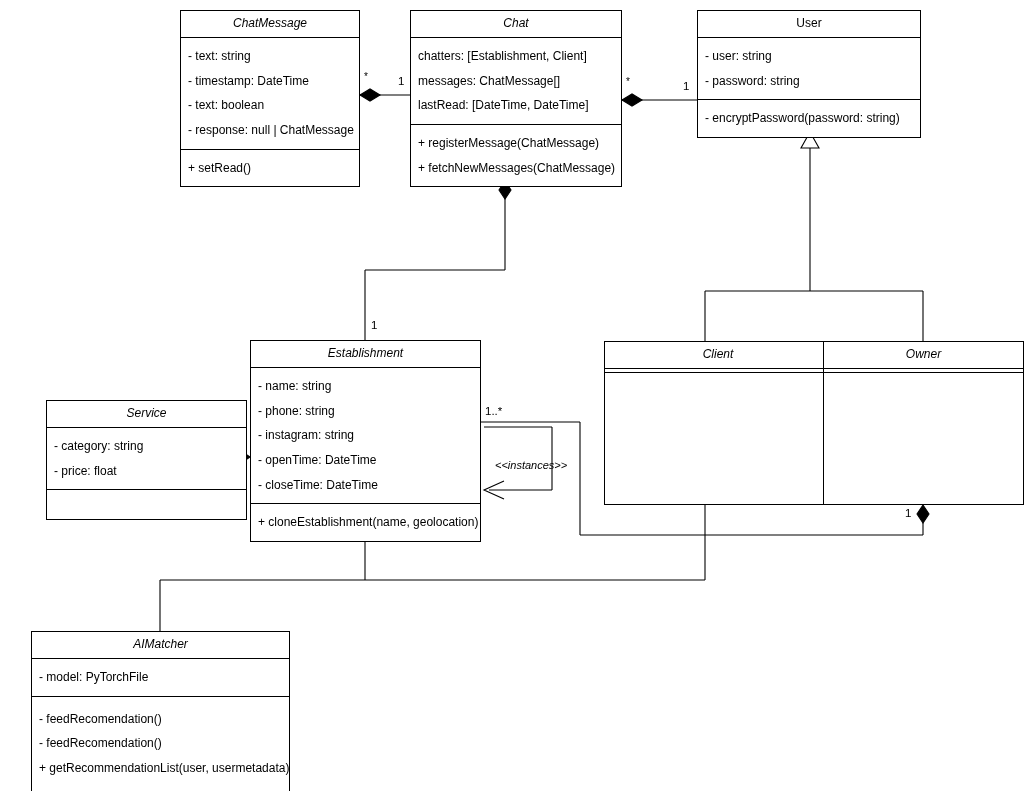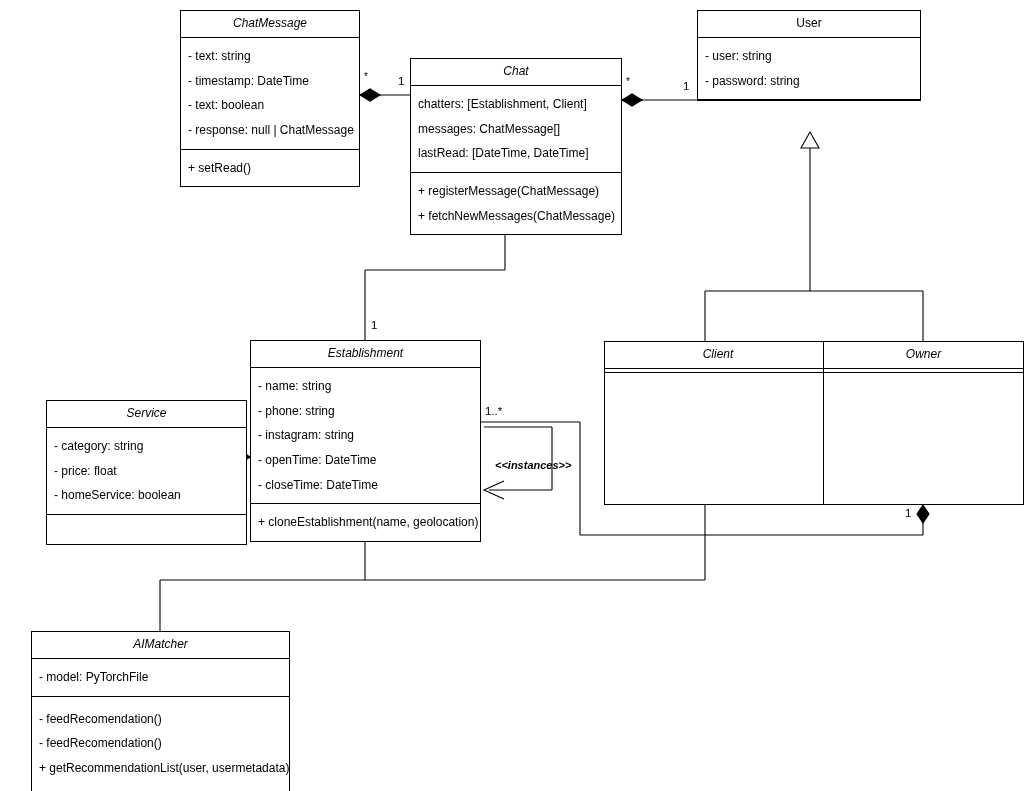--- a/index.html
+++ b/index.html
@@ -134,55 +134,58 @@
   <div class="edge-label star" style="left:364px; top:72px;">*</div>
   <div class="edge-label mult" style="left:398px; top:76px;">1</div>
 
   <div class="edge-label star" style="left:626px; top:77px;">*</div>
   <div class="edge-label mult" style="left:683px; top:81px;">1</div>
 
   <div class="edge-label mult" style="left:371px; top:320px;">1</div>
 
   <div class="edge-label mult" style="left:485px; top:406px;">1..*</div>
 
-  <div class="edge-label stereotype" style="left:495px; top:460px;font-weight:bold;">&lt;&lt;instances&gt;&gt;</div>
+  <div class="edge-label stereotype" style="left:495px; top:460px;">&lt;&lt;instances&gt;&gt;</div>
 
   <div class="edge-label mult" style="left:905px; top:508px;">1</div>
 
   <div class="uml-class" style="left:180px; top:10px; width:180px;">
     <div class="uml-title">ChatMessage</div>
     <div class="uml-compartment">
       <div class="uml-row">- text: string</div>
       <div class="uml-row">- timestamp: DateTime</div>
       <div class="uml-row">- text: boolean</div>
       <div class="uml-row">- response: null | ChatMessage</div>
     </div>
     <div class="uml-compartment last">
       <div class="uml-row">+ setRead()</div>
     </div>
   </div>
 
-  <div class="uml-class" style="left:410px; top:10px; width:212px;margin-top:48px;">
+  <div class="uml-class" style="left:410px; top:10px; width:212px;">
     <div class="uml-title">Chat</div>
     <div class="uml-compartment">
       <div class="uml-row">chatters: [Establishment, Client]</div>
       <div class="uml-row">messages: ChatMessage[]</div>
       <div class="uml-row">lastRead: [DateTime, DateTime]</div>
     </div>
     <div class="uml-compartment last">
       <div class="uml-row">+ registerMessage(ChatMessage)</div>
       <div class="uml-row">+ fetchNewMessages(ChatMessage)</div>
     </div>
   </div>
 
   <div class="uml-class" style="left:697px; top:10px; width:224px;">
     <div class="uml-title not-italic">User</div>
     <div class="uml-compartment">
       <div class="uml-row">- user: string</div>
       <div class="uml-row">- password: string</div>
+    </div>
+    <div class="uml-compartment last">
+      <div class="uml-row">- encryptPassword(password: string)</div>
     </div>
   </div>
 
   <div class="uml-class" style="left:250px; top:340px; width:231px;">
     <div class="uml-title">Establishment</div>
     <div class="uml-compartment">
       <div class="uml-row">- name: string</div>
       <div class="uml-row">- phone: string</div>
       <div class="uml-row">- instagram: string</div>
       <div class="uml-row">- openTime: DateTime</div>
@@ -191,21 +194,20 @@
     <div class="uml-compartment last">
       <div class="uml-row">+ cloneEstablishment(name, geolocation)</div>
     </div>
   </div>
 
   <div class="uml-class" style="left:10px; top:400px; width:201px;margin-left:36px;">
     <div class="uml-title">Service</div>
     <div class="uml-compartment">
       <div class="uml-row">- category: string</div>
       <div class="uml-row">- price: float</div>
-      <div class="uml-row">- homeService: boolean</div>
     </div>
     <div class="uml-compartment last" style="height:17px;"></div>
   </div>
 
   <div class="uml-class" style="left:604px; top:341px; width:228px; height:164px;">
     <div class="uml-title">Client</div>
     <div class="uml-compartment empty-thin"></div>
     <div class="uml-compartment last"></div>
   </div>
 

